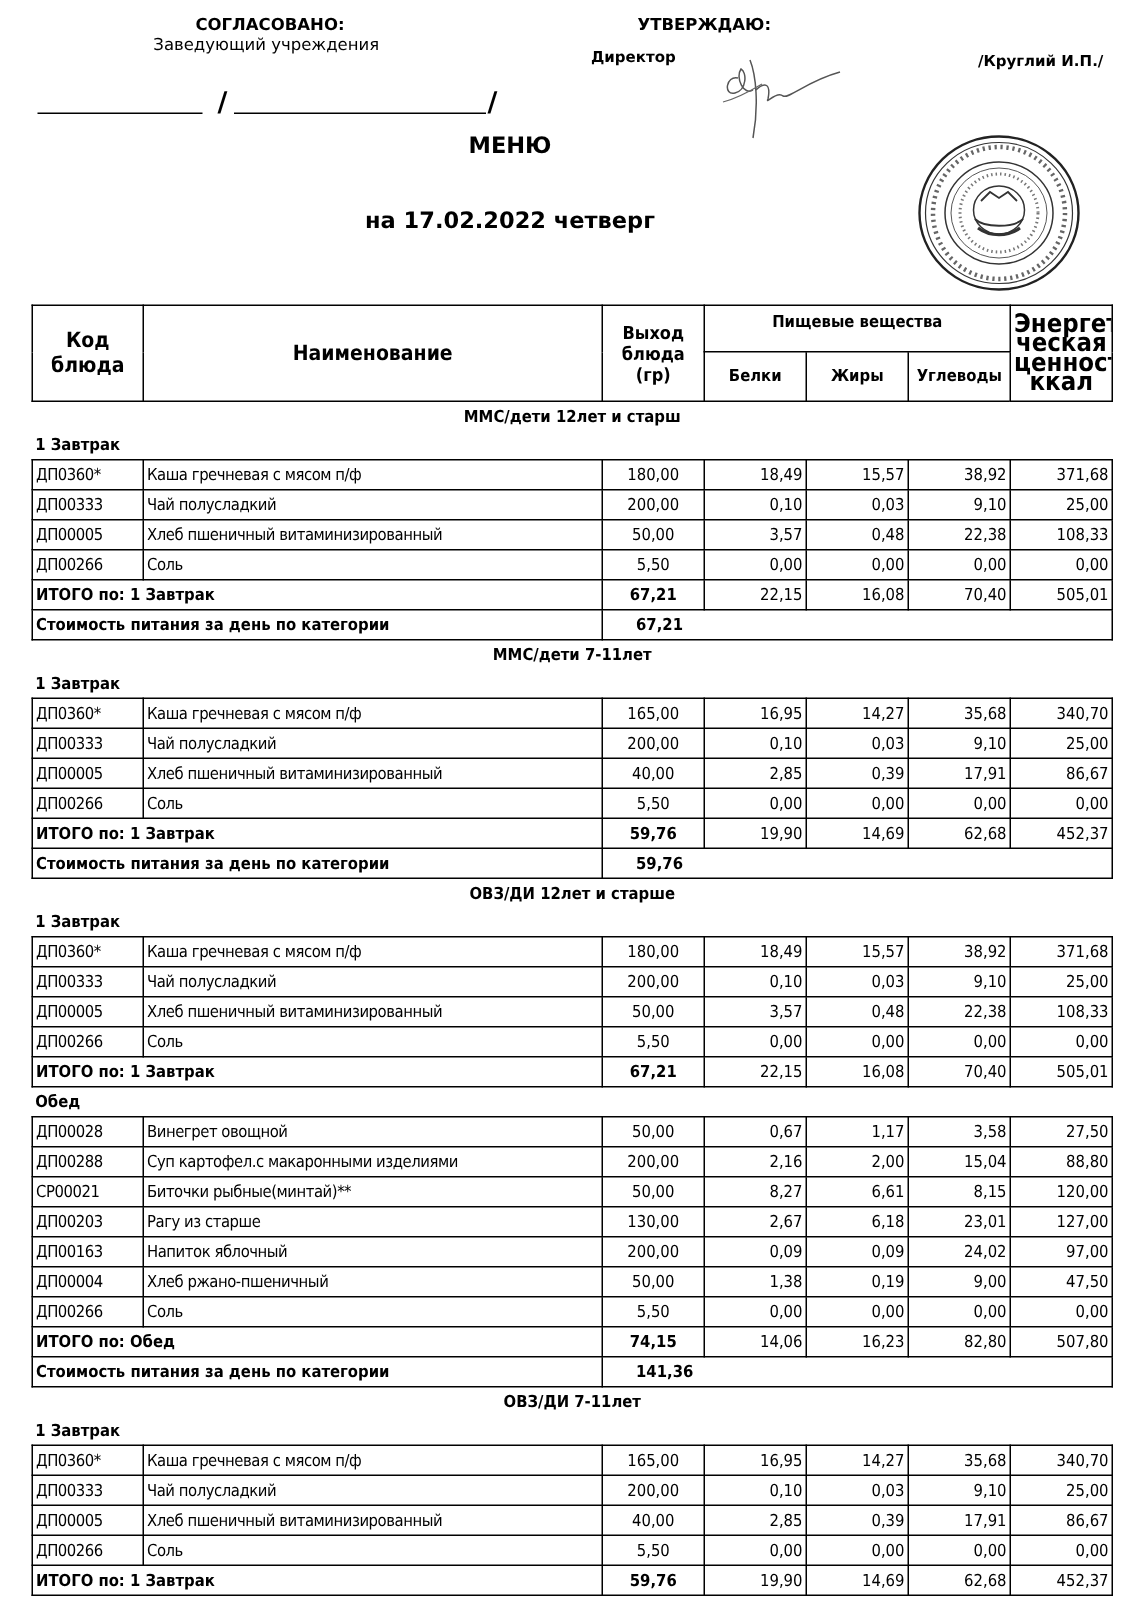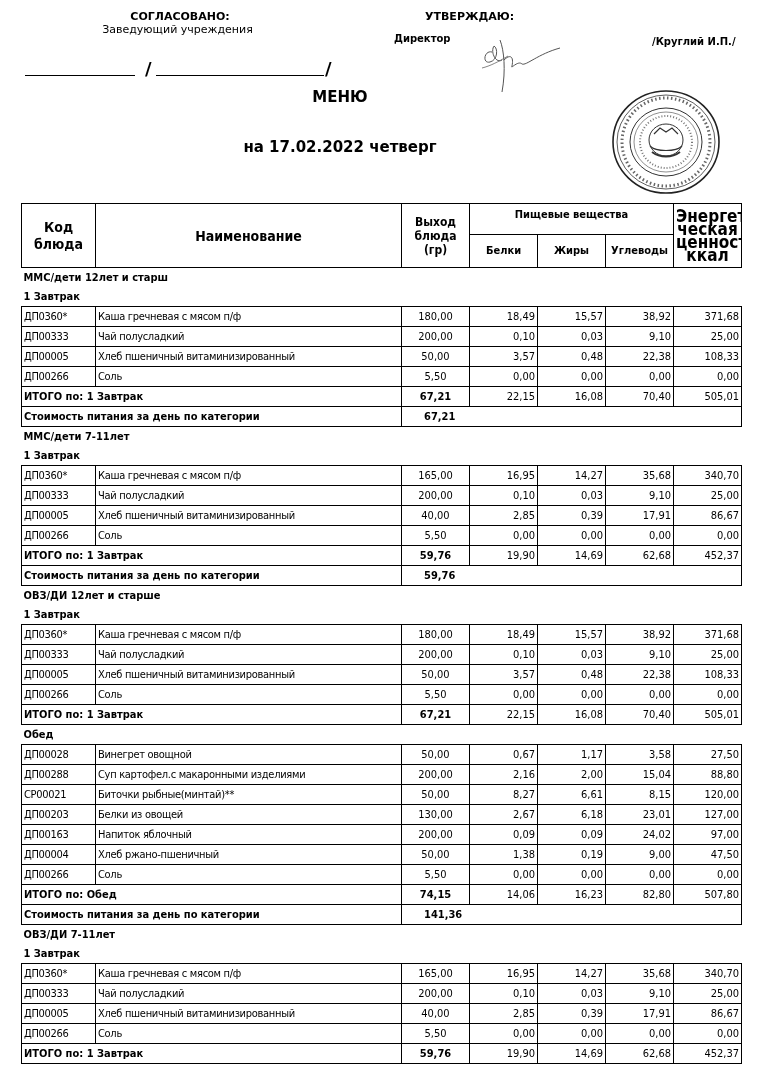--- a/index.html
+++ b/index.html
@@ -6,21 +6,21 @@
   body { width:757px; height:1071px; position:relative; overflow:hidden; font-family:"DejaVu Sans", sans-serif; color:#000; }
   .abs { position:absolute; }
   .hdr-b { font-weight:bold; font-size:11px; }
   .sig-line { position:absolute; border-bottom:1px solid #000; }
   .title { font-weight:bold; font-size:15px; text-align:center; }
   table.menu { position:absolute; left:21px; width:720px; border-collapse:collapse; table-layout:fixed; }
   table.menu td { border:1px solid #000; font-size:11px; padding:0 2px; height:19px; line-height:18px; white-space:nowrap; overflow:hidden; font-family:"DejaVu Sans", sans-serif; font-stretch:condensed; }
   .num { text-align:right; }
   .yield { text-align:center; }
   .bold { font-weight:bold; }
-  .cat td { border:none !important; text-align:left; font-weight:bold; font-size:11px; height:19px; }
+  .cat td { border:none !important; text-align:center; font-weight:bold; font-size:11px; height:19px; }
   .meal td { border:none !important; font-weight:bold; font-size:11px; padding-left:6px; height:17px; }
   .cost td { font-weight:bold; font-size:14px; height:20px; }
   .head td { text-align:center; font-weight:bold; font-size:11px; line-height:13px; }
   .cond { letter-spacing:-0.3px; }
 </style>
 </head>
 <body>
 
 <div class="abs hdr-b" style="left:90px; top:10px; width:180px; text-align:center;">СОГЛАСОВАНО:</div>
 <div class="abs hdr-b" style="left:70px; top:23px; width:215px; text-align:center; font-weight:normal;">Заведующий  учреждения</div>
@@ -260,21 +260,21 @@
         <td class="cond">СР00021</td>
         <td class="cond">Биточки рыбные(минтай)**</td>
         <td class="yield">50,00</td>
         <td class="num">8,27</td>
         <td class="num">6,61</td>
         <td class="num">8,15</td>
         <td class="num">120,00</td>
       </tr>
       <tr>
         <td class="cond">ДП00203</td>
-        <td class="cond">Белки из овощей</td>
+        <td class="cond">Рагу из старше</td>
         <td class="yield">130,00</td>
         <td class="num">2,67</td>
         <td class="num">6,18</td>
         <td class="num">23,01</td>
         <td class="num">127,00</td>
       </tr>
       <tr>
         <td class="cond">ДП00163</td>
         <td class="cond">Напиток яблочный</td>
         <td class="yield">200,00</td>

